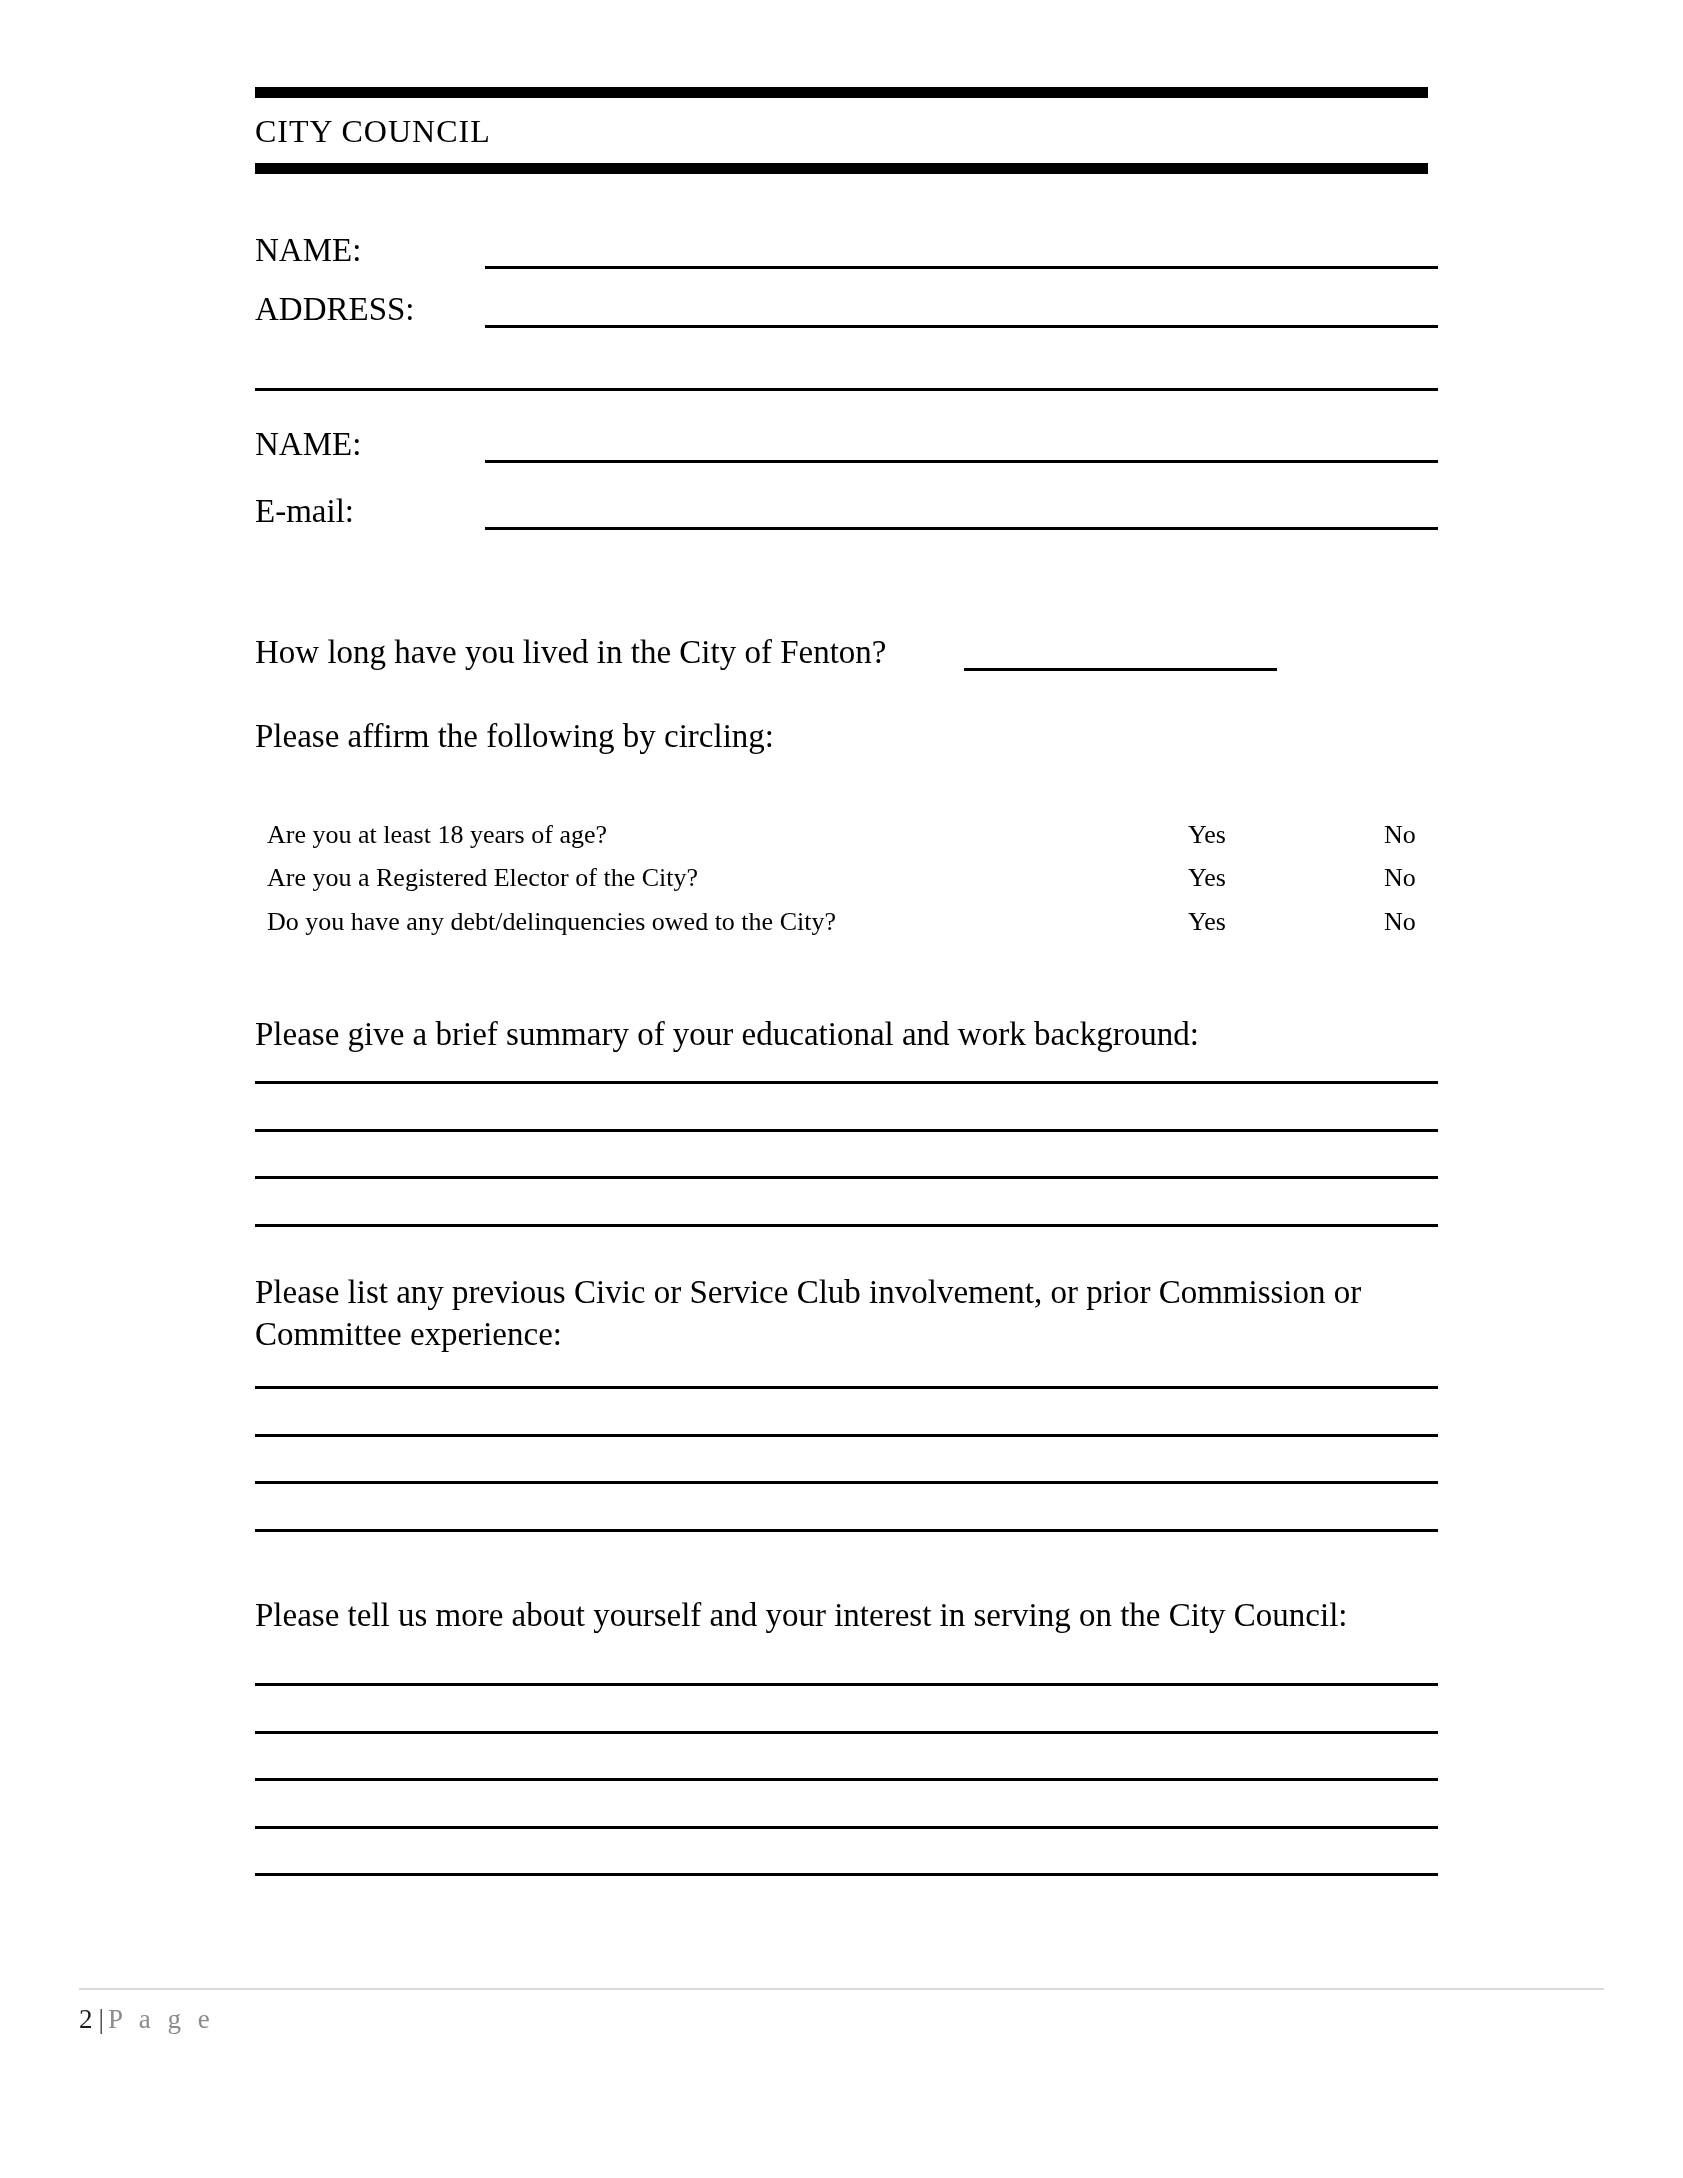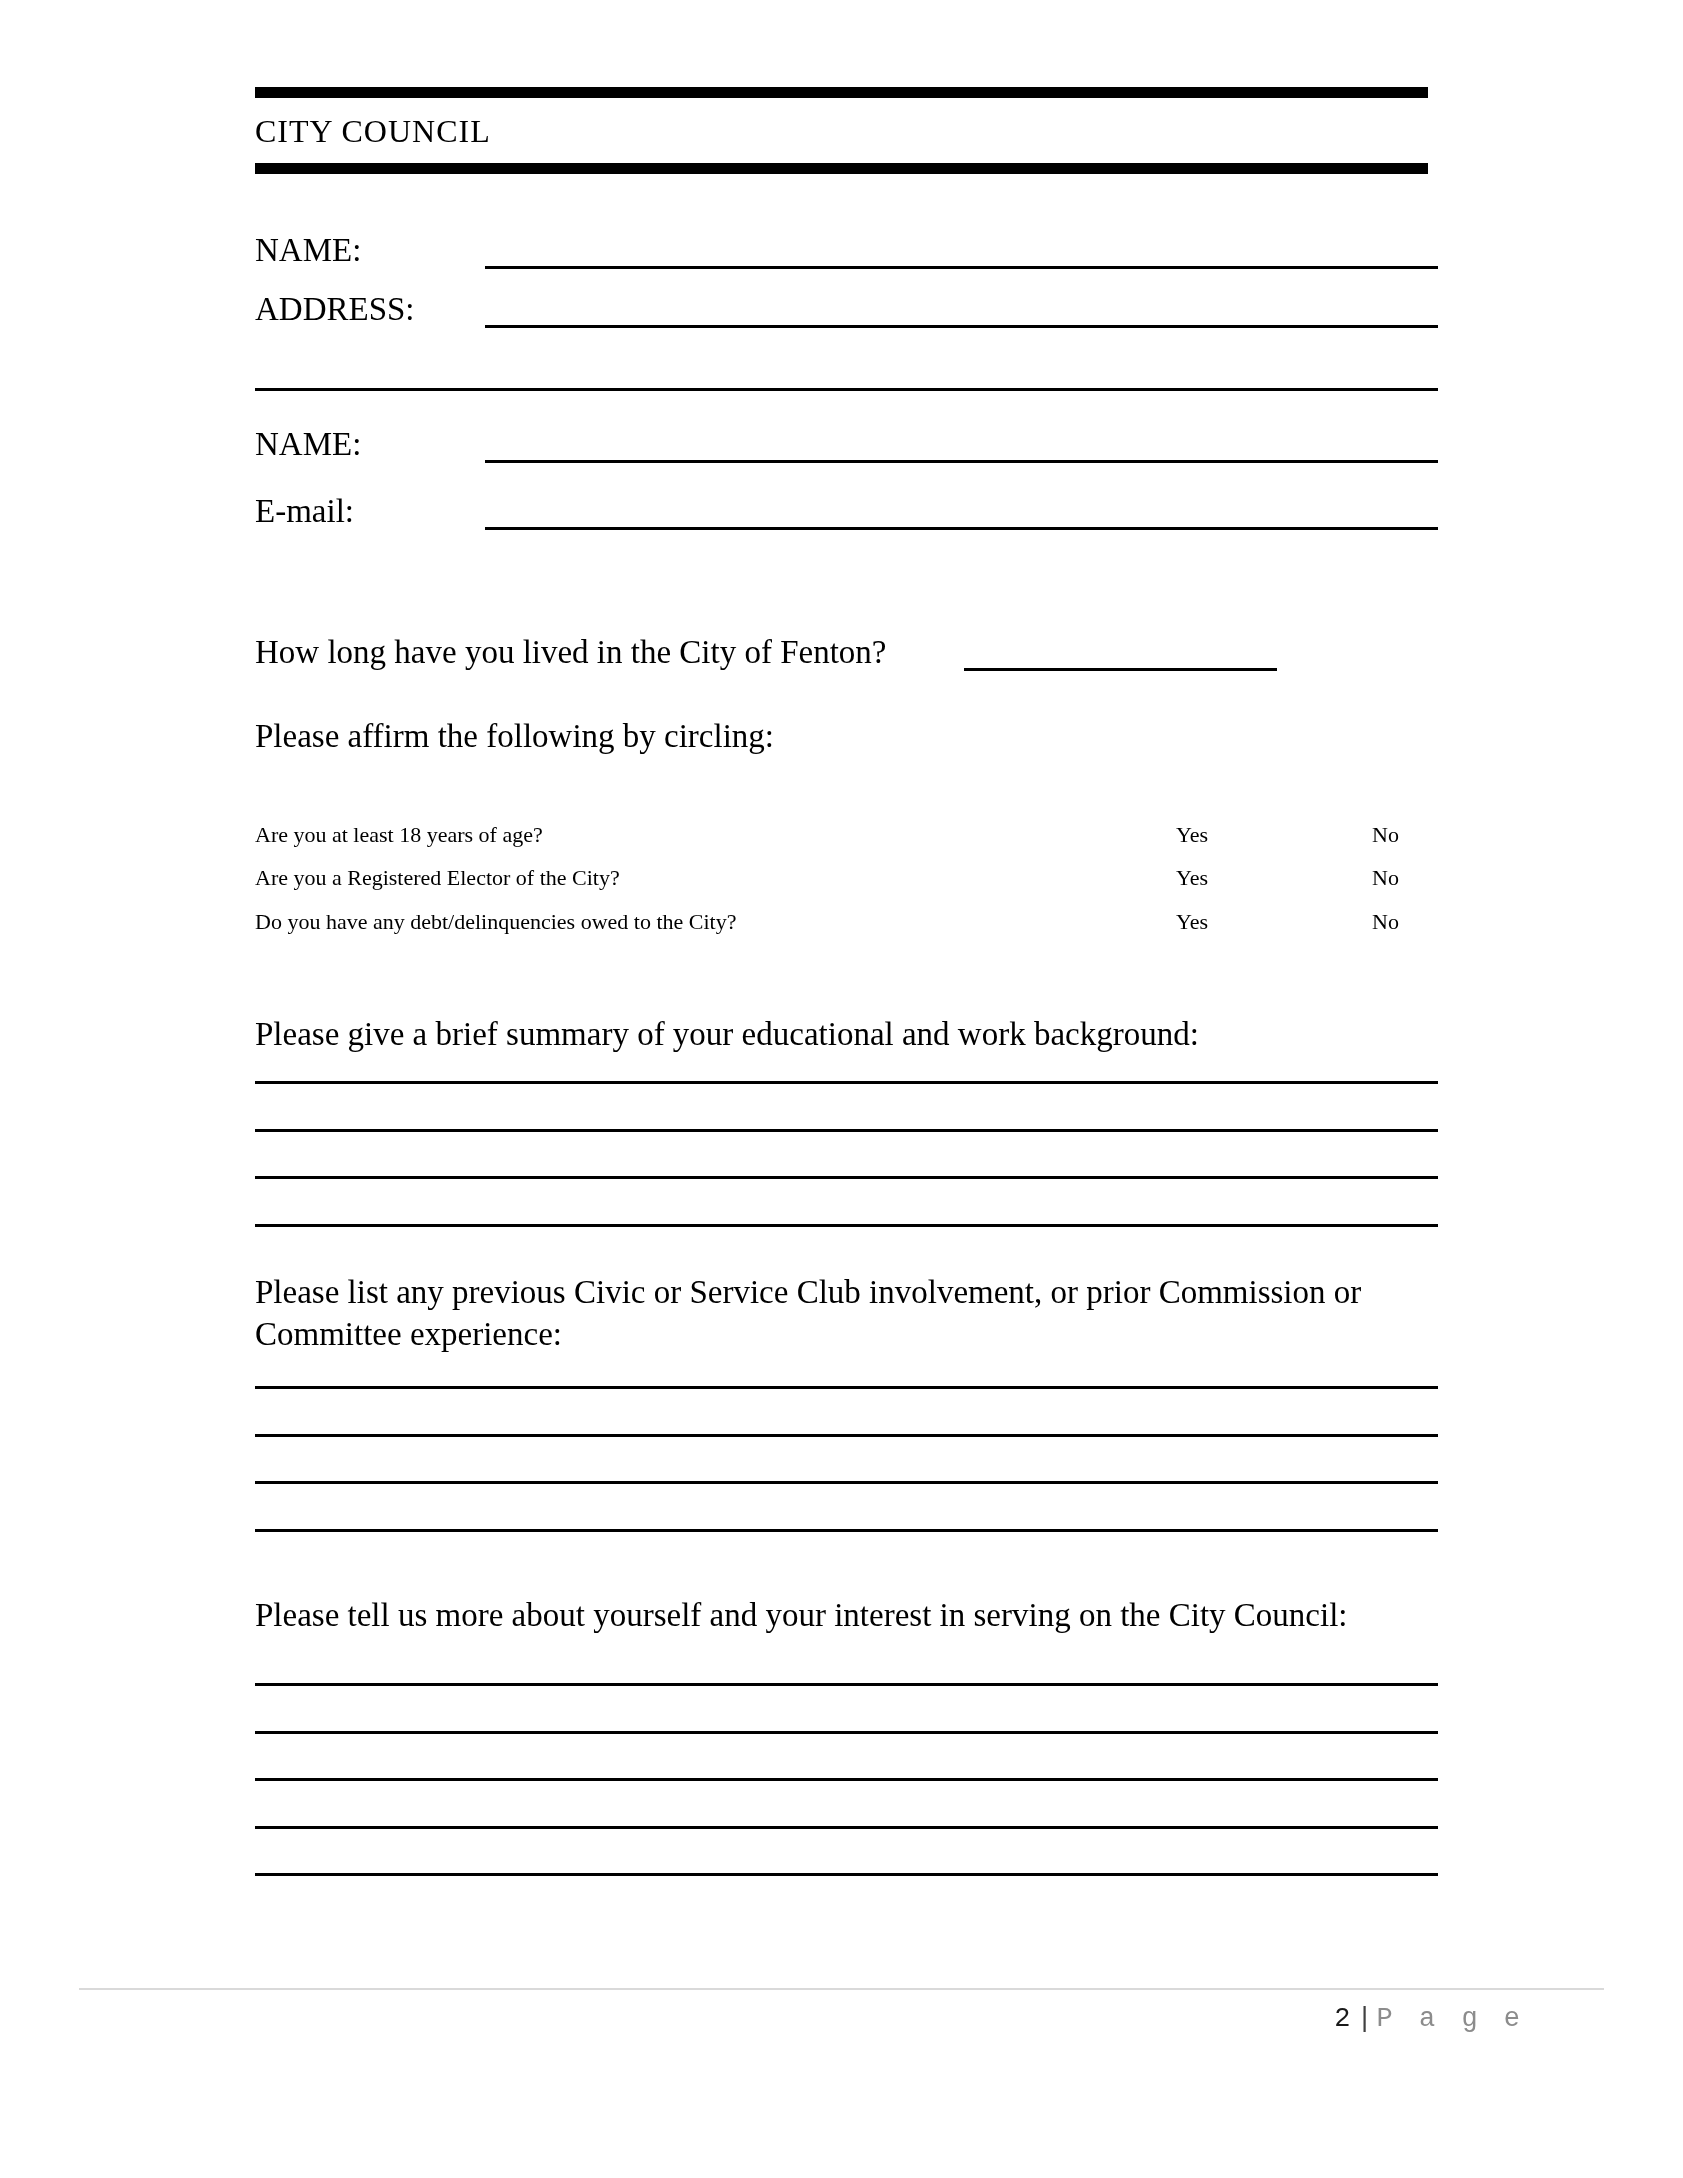--- a/index.html
+++ b/index.html
@@ -88,24 +88,24 @@
     white-space: nowrap;
   }
   .q-text.wrap {
     white-space: normal;
     width: 1148px;
   }
 
   
   .affirm-row {
     position: absolute;
-    left: 0;
+    left: 12px;
     width: 1183px;
     height: 42px;
-    font-size: 22px;
+    font-size: 26px;
     line-height: 42px;
   }
   .affirm-q {
     position: absolute;
     left: 0;
     top: 0;
     white-space: nowrap;
   }
   .affirm-yes {
     position: absolute;
@@ -140,26 +140,25 @@
     position: absolute;
     left: 79px;
     right: 79px;
     top: 1988px;
   }
   .footer-rule {
     border-top: 2px solid #d9d9d9;
     width: 100%;
   }
   .footer-text {
-    text-align: right;
     padding-top: 12px;
     padding-right: 79px;
     font-size: 27px;
     line-height: 34px;
-    font-family: Liberation Mono, monospace;
+    font-family: Liberation Serif, serif;
   }
   .footer-pagenum {
     color: #1a1a1a;
     letter-spacing: 2px;
   }
   .footer-sep {
     color: #404040;
     padding: 0 4px;
   }
   .footer-word {

